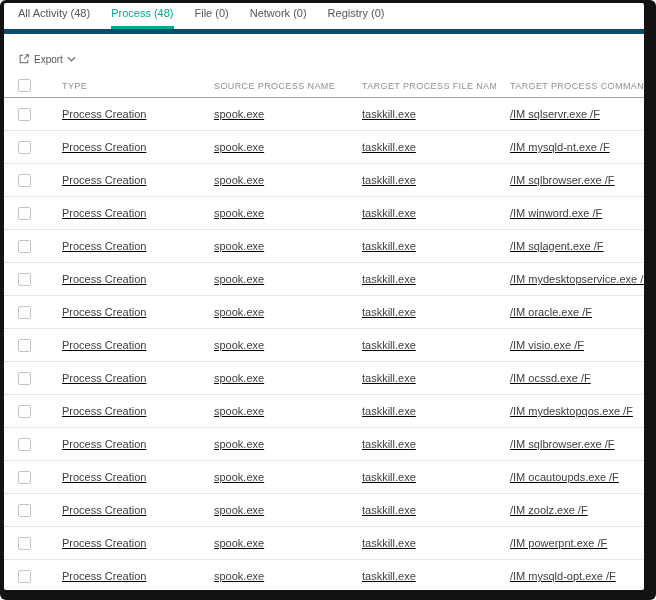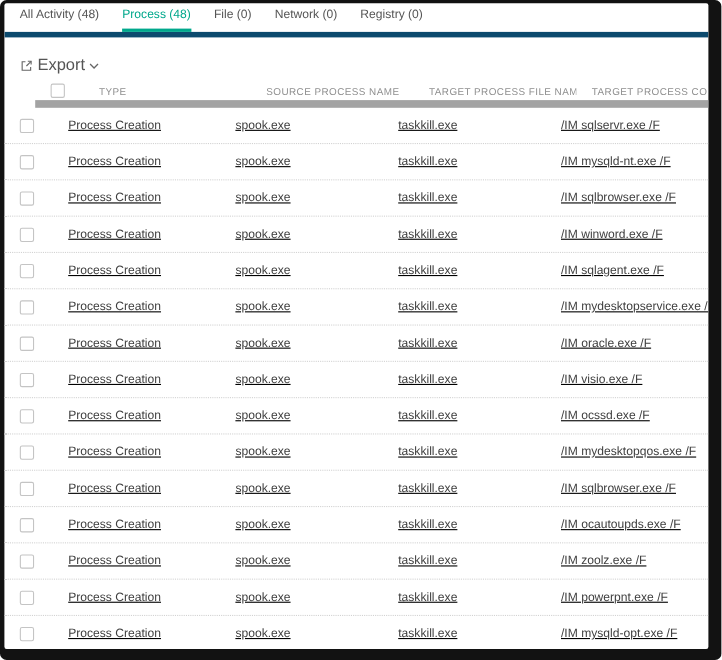--- a/index.html
+++ b/index.html
@@ -48,38 +48,37 @@
 
   
   .toolbar { margin: 17px 0 0 14px; height: 16px; }
   .export-btn {
     display: inline-flex;
     align-items: center;
     gap: 4px;
     background: none;
     border: none;
     font-family: "Liberation Sans", sans-serif;
-    font-size: 15px;
+    font-size: 10px;
     color: #555555;
     cursor: pointer;
     padding: 0;
   }
   .export-btn svg { display: block; }
 
   
   .table { margin-top: 7px; }
   .trow {
     display: grid;
     grid-template-columns: 44px 152px 148px 148px 1fr;
     align-items: center;
   }
   .thead .trow {
     height: 24px;
-    border-bottom: 7px solid #a3a3a3;
-    margin-left: 28px;
+    border-bottom: 1px solid #a3a3a3;
   }
   .th {
     font-size: 9px;
     letter-spacing: 0.4px;
     color: #8f8f8f;
     padding-left: 14px;
     white-space: nowrap;
     overflow: hidden;
   }
   .tbody .trow {

